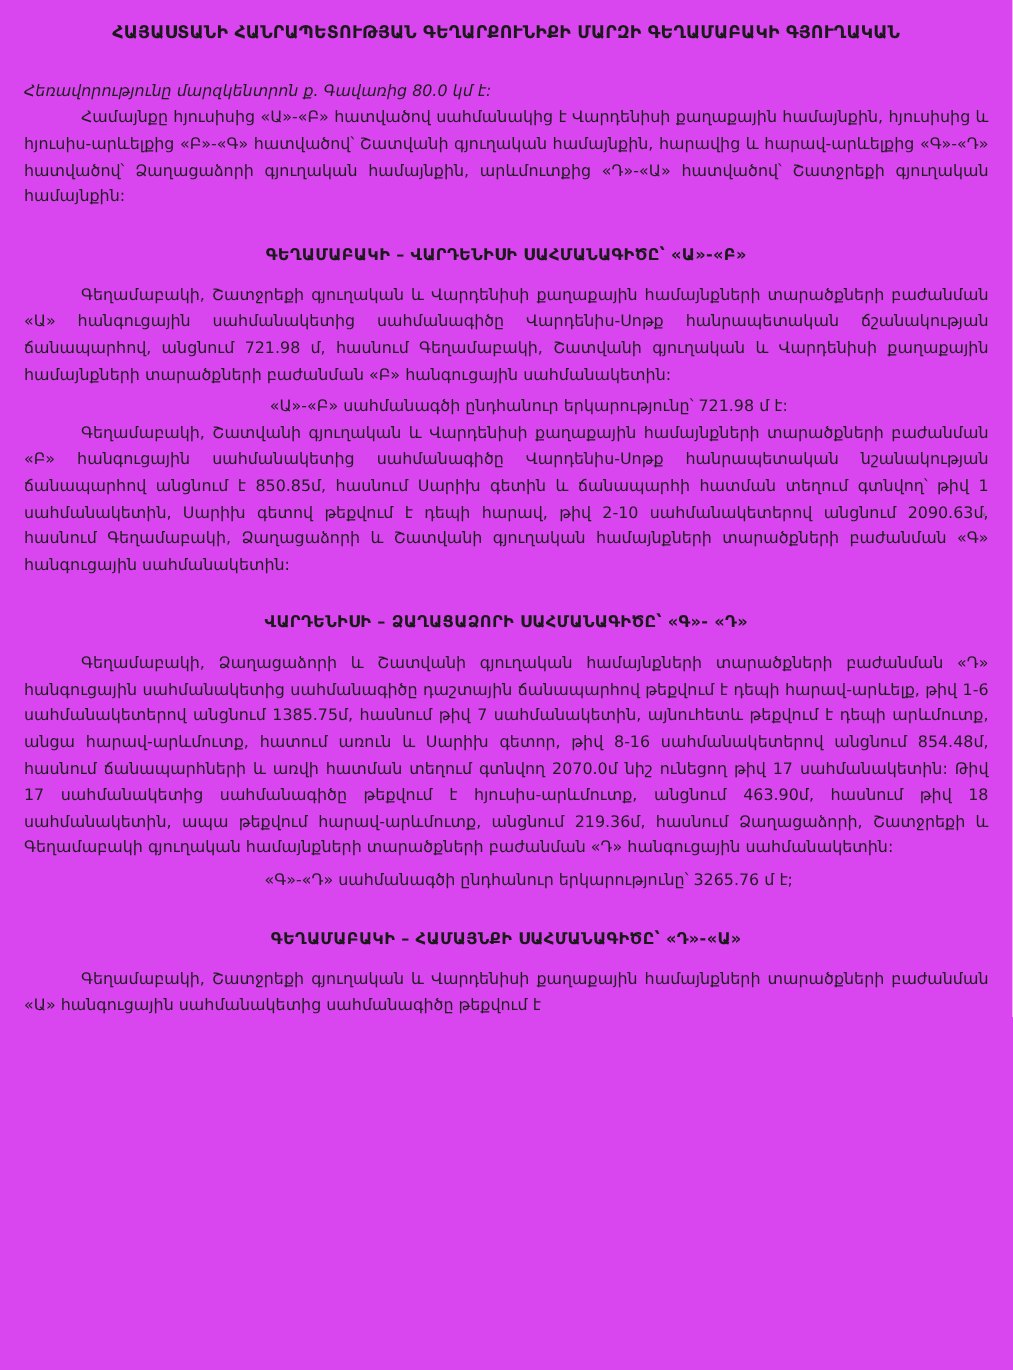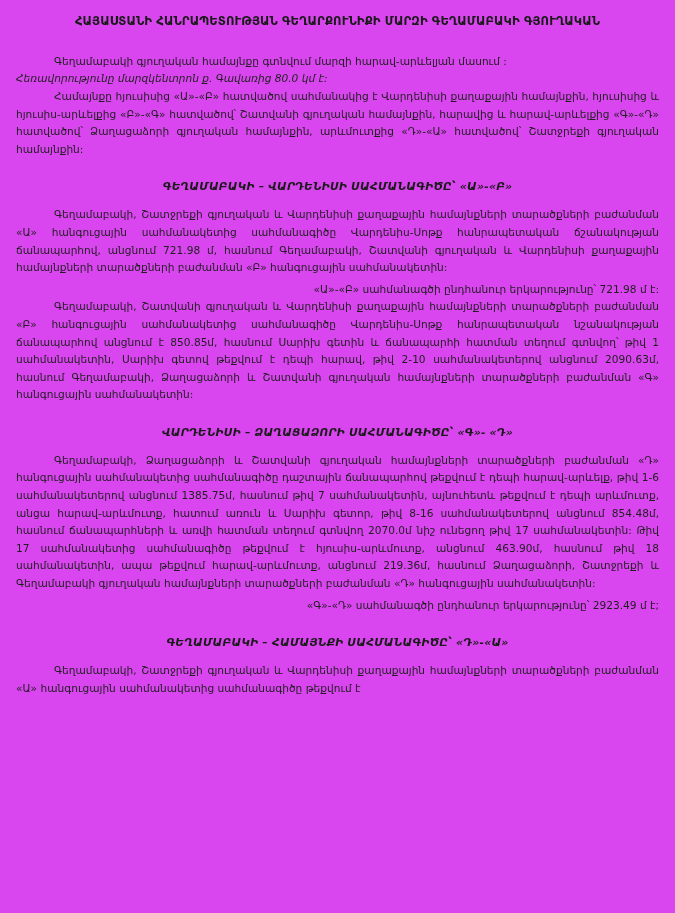--- a/index.html
+++ b/index.html
@@ -60,28 +60,27 @@
   
   h2.section-heading {
     text-align: center;
     font-family: "DejaVu Sans", "Liberation Sans", sans-serif;
     font-weight: 600;
     font-size: 10.8px;
     letter-spacing: 0.2px;
     color: #1a1a1a;
     margin: 22px 0 13px 0;
     padding: 0;
-    font-style: italic;
   }
 
   
   p.measure-line {
     margin: 4px 0 0 0;
     text-indent: 30px;
-    text-align: right;
+    text-align: center;
     font-family: "DejaVu Sans", "Liberation Sans", sans-serif;
     font-size: 10.6px;
     line-height: 17.6px;
     color: #1f1f1f;
   }
 
   
   .scan-dot {
     position: absolute;
     right: 18px;
@@ -96,33 +95,32 @@
 <body>
 
 <div class="page">
 
   <h1 class="doc-title">
     <span class="line-1">ՀԱՅԱՍՏԱՆԻ ՀԱՆՐԱՊԵՏՈՒԹՅԱՆ ԳԵՂԱՐՔՈՒՆԻՔԻ ՄԱՐԶԻ ԳԵՂԱՄԱԲԱԿԻ  ԳՅՈՒՂԱԿԱՆ</span>
   </h1>
 
   <div class="body-block">
 
-    <p class="para">Գեղամաբակի  գյուղական  համայնքը գտնվում մարզի հարավ-արևելյան մասում :</p>
     <p class="para no-indent">Հեռավորությունը մարզկենտրոն ք. Գավառից 80.0 կմ է:</p>
     <p class="para">Համայնքը հյուսիսից «Ա»-«Բ» հատվածով սահմանակից է Վարդենիսի քաղաքային համայնքին, հյուսիսից և հյուսիս-արևելքից «Բ»-«Գ» հատվածով՝ Շատվանի գյուղական համայնքին, հարավից և հարավ-արևելքից «Գ»-«Դ» հատվածով՝ Ձաղացաձորի գյուղական համայնքին, արևմուտքից «Դ»-«Ա» հատվածով՝ Շատջրեքի գյուղական համայնքին:</p>
 
     <h2 class="section-heading">ԳԵՂԱՄԱԲԱԿԻ – ՎԱՐԴԵՆԻՍԻ  ՍԱՀՄԱՆԱԳԻԾԸ՝ «Ա»-«Բ»</h2>
     <p class="para">Գեղամաբակի, Շատջրեքի գյուղական և Վարդենիսի քաղաքային համայնքների տարածքների բաժանման «Ա» հանգուցային սահմանակետից սահմանագիծը Վարդենիս-Սոթք  հանրապետական ճշանակության ճանապարհով, անցնում 721.98 մ, հասնում Գեղամաբակի, Շատվանի գյուղական և Վարդենիսի քաղաքային համայնքների տարածքների բաժանման «Բ» հանգուցային սահմանակետին:</p>
     <p class="measure-line">«Ա»-«Բ» սահմանագծի ընդհանուր երկարությունը՝ 721.98 մ է:</p>
 
     <p class="para">Գեղամաբակի, Շատվանի գյուղական և Վարդենիսի քաղաքային համայնքների տարածքների բաժանման «Բ» հանգուցային սահմանակետից սահմանագիծը Վարդենիս-Սոթք հանրապետական նշանակության ճանապարհով անցնում է 850.85մ, հասնում Սարիխ գետին և ճանապարհի հատման տեղում գտնվող՝ թիվ 1 սահմանակետին, Սարիխ գետով թեքվում է դեպի հարավ, թիվ 2-10 սահմանակետերով անցնում 2090.63մ, հասնում Գեղամաբակի, Ձաղացաձորի և Շատվանի գյուղական  համայնքների տարածքների բաժանման «Գ» հանգուցային սահմանակետին:</p>
 
     <h2 class="section-heading">ՎԱՐԴԵՆԻՍԻ – ՁԱՂԱՑԱՁՈՐԻ  ՍԱՀՄԱՆԱԳԻԾԸ՝ «Գ»- «Դ»</h2>
     <p class="para">Գեղամաբակի, Ձաղացաձորի և Շատվանի գյուղական  համայնքների տարածքների բաժանման «Դ» հանգուցային սահմանակետից սահմանագիծը դաշտային ճանապարհով թեքվում է դեպի հարավ-արևելք, թիվ 1-6 սահմանակետերով անցնում 1385.75մ, հասնում թիվ 7 սահմանակետին, այնուհետև թեքվում է դեպի արևմուտք, անցա հարավ-արևմուտք, հատում առուն և Սարիխ գետոր, թիվ 8-16 սահմանակետերով անցնում 854.48մ, հասնում ճանապարհների և առվի հատման տեղում գտնվող 2070.0մ   նիշ ունեցող թիվ 17 սահմանակետին: Թիվ 17 սահմանակետից սահմանագիծը թեքվում է հյուսիս-արևմուտք, անցնում 463.90մ, հասնում թիվ 18 սահմանակետին, ապա թեքվում հարավ-արևմուտք, անցնում 219.36մ, հասնում Ձաղացաձորի, Շատջրեքի և Գեղամաբակի  գյուղական համայնքների տարածքների բաժանման «Դ» հանգուցային սահմանակետին:</p>
-    <p class="measure-line">«Գ»-«Դ» սահմանագծի ընդհանուր երկարությունը՝ 2923.49 մ է;</p>
+    <p class="measure-line">«Գ»-«Դ» սահմանագծի ընդհանուր երկարությունը՝ 3265.76 մ է;</p>
 
     <h2 class="section-heading">ԳԵՂԱՄԱԲԱԿԻ – ՀԱՄԱՅՆՔԻ  ՍԱՀՄԱՆԱԳԻԾԸ՝ «Դ»-«Ա»</h2>
     <p class="para">Գեղամաբակի, Շատջրեքի գյուղական և Վարդենիսի քաղաքային համայնքների տարածքների բաժանման «Ա» հանգուցային սահմանակետից սահմանագիծը թեքվում է</p>
 
   </div>
 
   <span class="scan-dot"></span>
 </div>
 
 </body></html>

